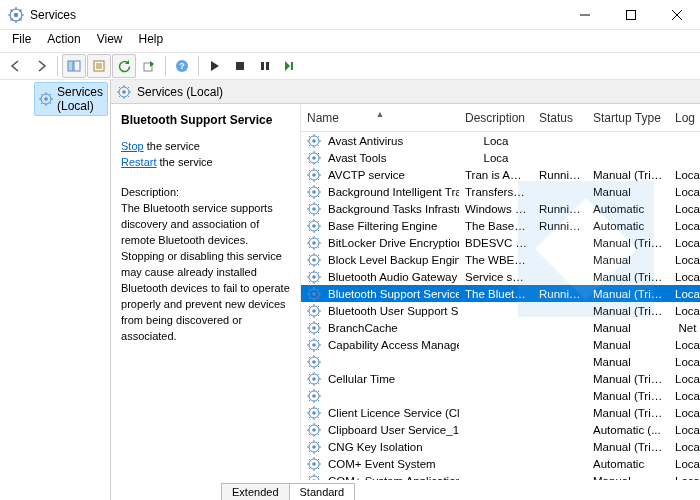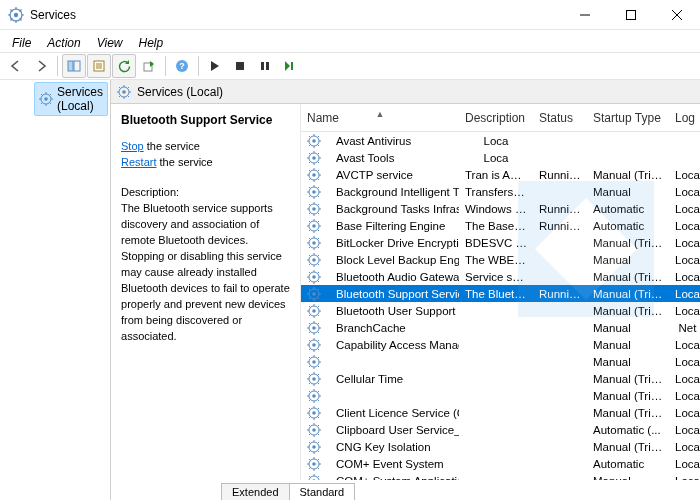--- a/index.html
+++ b/index.html
@@ -4,21 +4,21 @@
 <style>
 * { margin: 0; padding: 0; box-sizing: border-box; font-family: "Segoe UI", Tahoma, sans-serif; }
 body { background: #fff; width: 700px; height: 500px; overflow: hidden; font-size: 12px; color: #000; }
 
 .titlebar { height: 30px; display: flex; align-items: center; padding: 0 0 0 8px; border-bottom: 1px solid #e5e5e5; }
 .titlebar .t-icon { width: 16px; height: 16px; margin-right: 6px; display:flex;align-items:center;justify-content:center;}
 .titlebar .t-title { flex: 1; font-size: 12px; }
 .win-btns { display: flex; }
 .win-btn { width: 46px; height: 30px; display: flex; align-items: center; justify-content: center; font-size: 14px; }
 
-.menubar { height: 22px; display: flex; align-items: flex-end; padding: 0 4px; font-style: italic; }
+.menubar { height: 22px; display: flex; align-items: flex-start; padding: 0 4px; }
 .menubar span { padding: 2px 8px; }
 
 .toolbar { height: 28px; display: flex; align-items: center; padding: 0 4px; border-top: 1px solid #e5e5e5; border-bottom: 1px solid #e5e5e5; gap:1px;}
 .tool-btn { width: 24px; height: 24px; display: flex; align-items: center; justify-content: center; border: 1px solid transparent; border-radius:2px;}
 .tool-btn.boxed { border: 1px solid #c8c8c8; background:#f5f5f5;}
 .tool-sep { width: 1px; height: 20px; background: #d0d0d0; margin: 0 3px; }
 
 .body { display: flex; height: calc(500px - 30px - 22px - 28px); padding-left: 32px; }
 
 .left-pane { width: 110px; border-right: 1px solid #d0d0d0; padding: 2px; }
@@ -41,21 +41,21 @@
 .col-desc { width: 74px; }
 .col-stat { width: 54px; }
 .col-start { width: 82px; }
 .col-log { flex: 1; }
 .sort-ind { position:absolute; left:50%; top:-2px; transform:translateX(-50%); font-size:9px; color:#666;}
 
 .rows { flex:1; overflow:hidden;}
 .row { display: flex; height: 17px; align-items: center; font-size: 11.5px; white-space: nowrap; }
 .row .cell { overflow: hidden; text-overflow: ellipsis; padding: 0 6px; }
 .row.selected { background: #0078d7; color: #fff; }
-.row .c-name { width: 158px; display:flex; align-items:center; gap:15px;}
+.row .c-name { width: 158px; display:flex; align-items:center; gap:7px;}
 .row .c-desc { width: 74px; }
 .row .c-stat { width: 54px; }
 .row .c-start { width: 82px; }
 .row .c-log { flex: 1; text-align: center; }
 .svc-icon { flex-shrink:0; width:14px; height:14px; }
 
 .tabs { height: 20px; display: flex; align-items: flex-end; padding-left: 110px; font-size:11px;}
 .tab { padding: 2px 10px; border: 1px solid #bcbcbc; border-bottom: none; background:#fff; margin-right:-1px;}
 .tab.inactive { background:#f4f4f4; }
 

